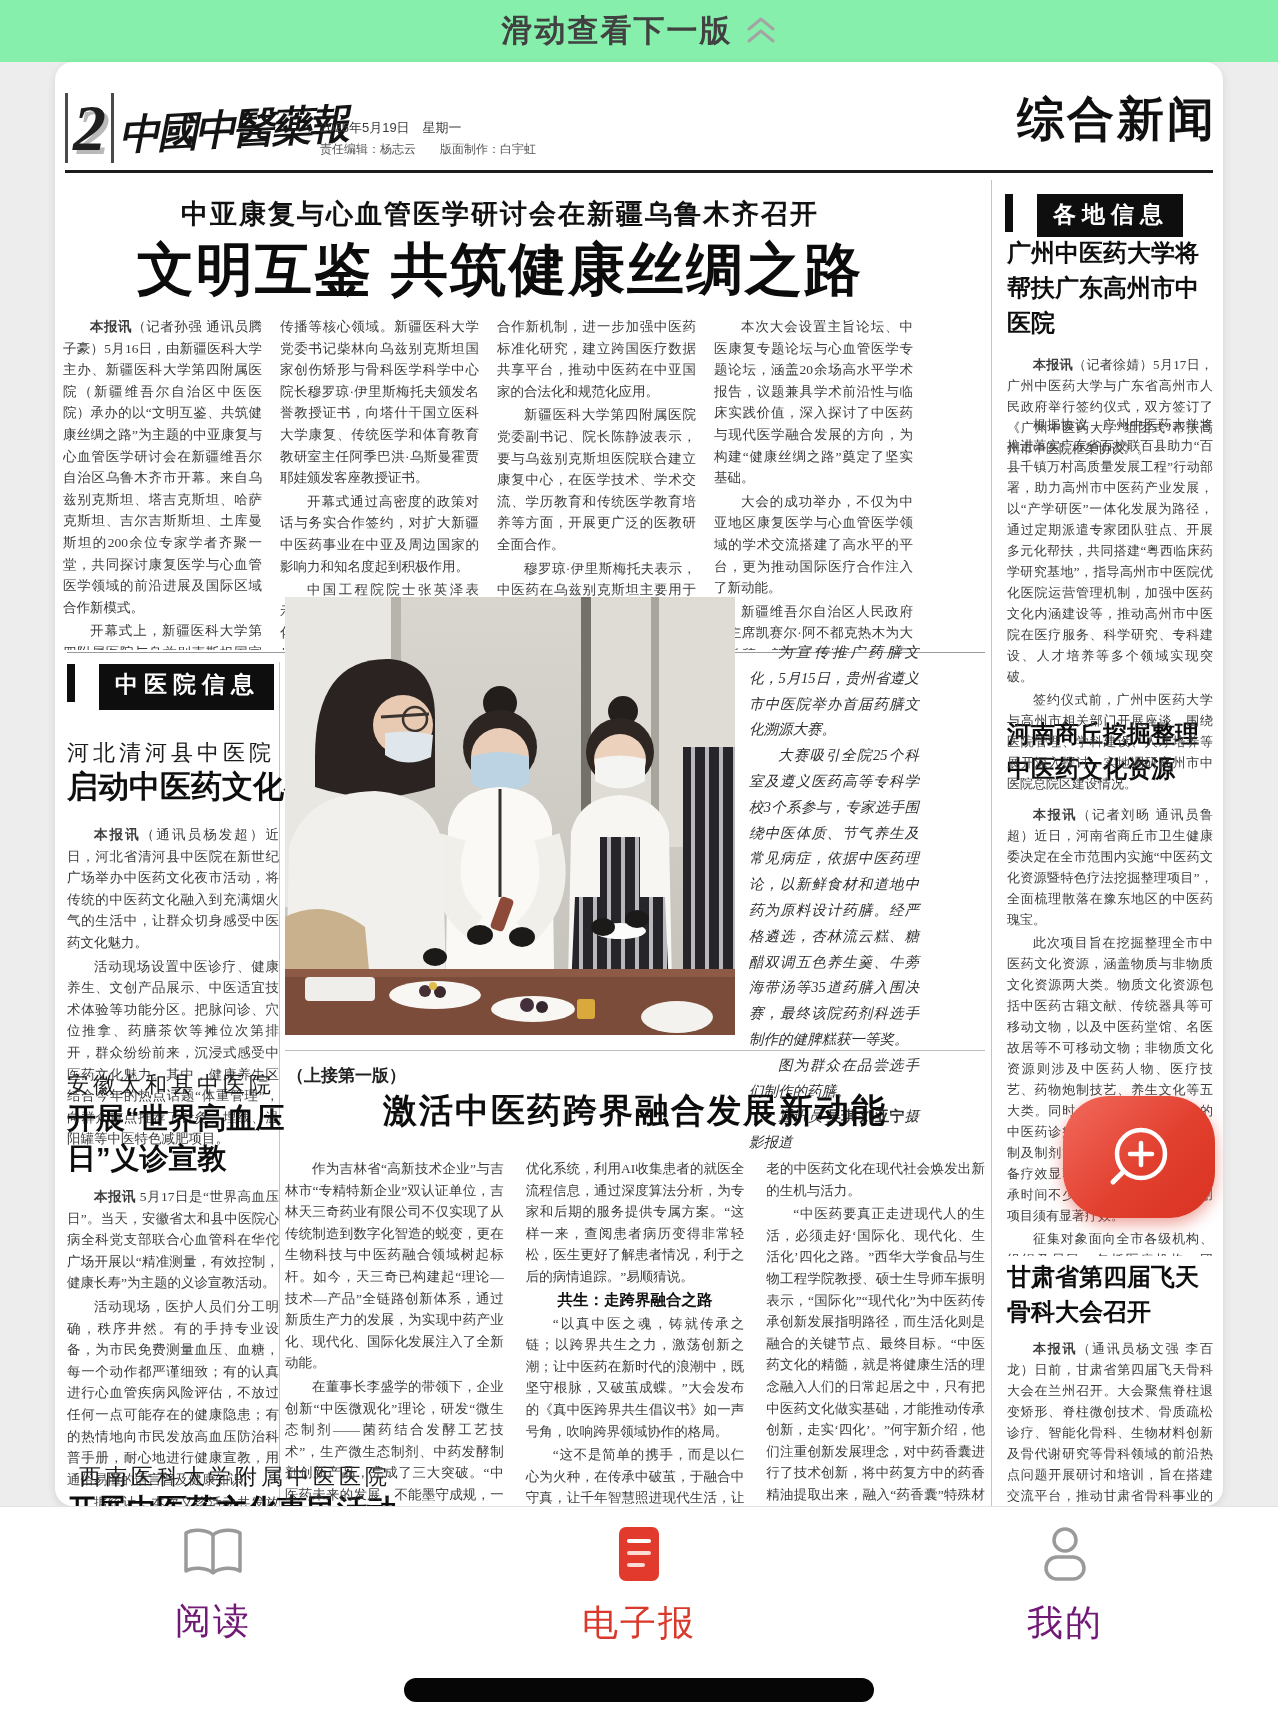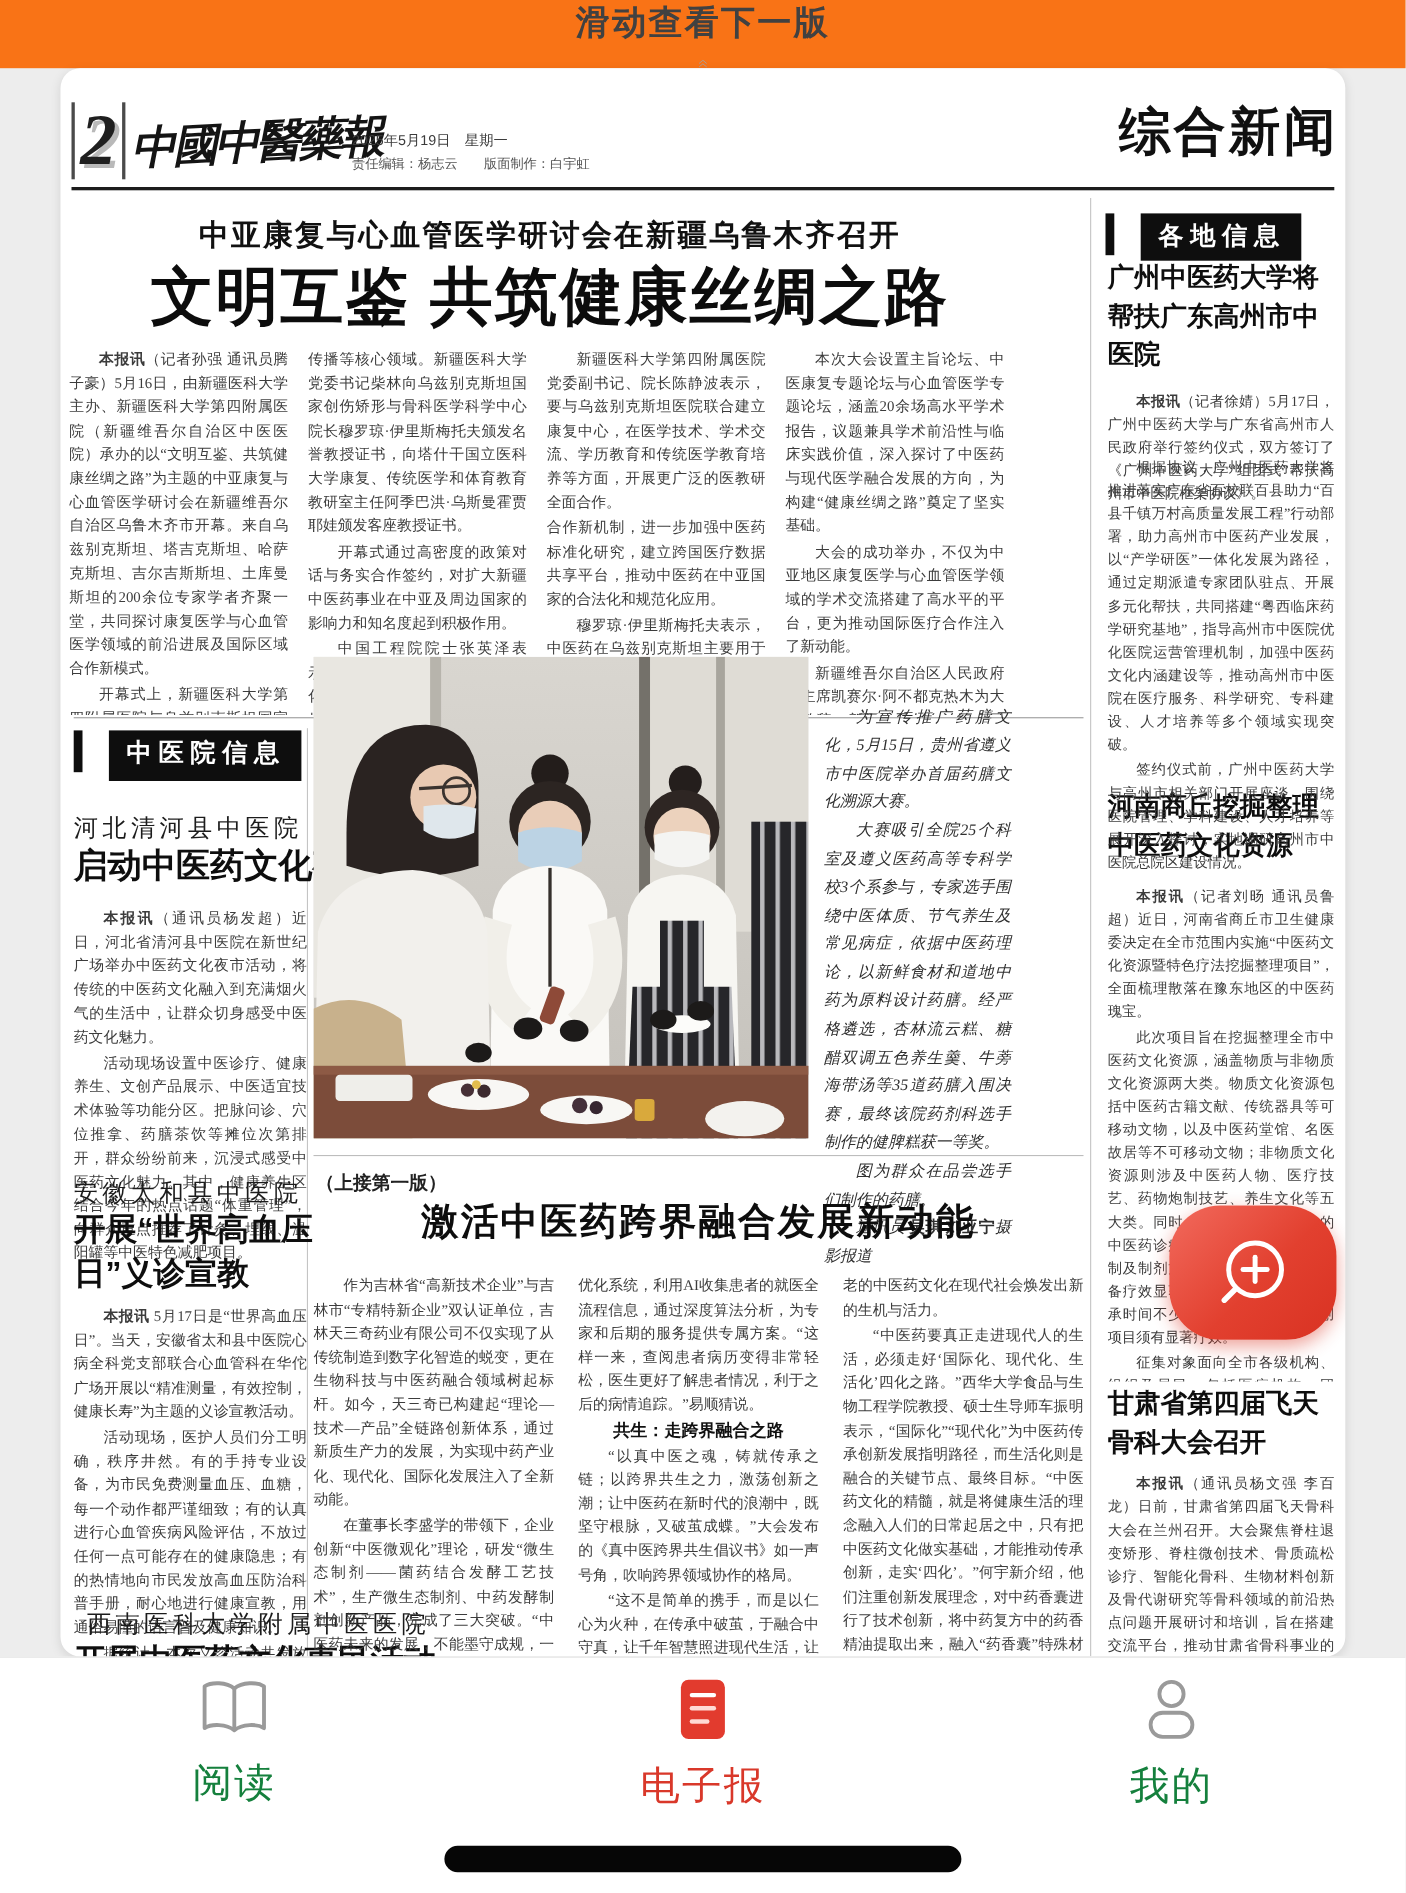--- a/index.html
+++ b/index.html
@@ -1,22 +1,22 @@
 <!DOCTYPE html>
 <html><head>
 <meta charset="utf-8">
 <style>
   html,body{margin:0;padding:0;background:#ededed;}
   #screen{position:relative;width:1278px;height:1721px;background:#ededed;overflow:hidden;
     font-family:"Liberation Serif","DejaVu Serif",serif;color:#2e2e2e;}
   .sans{font-family:"Liberation Sans","DejaVu Sans",sans-serif;}
 
   
-  .hint{position:absolute;top:0;left:0;width:100%;height:62px;background:#f97316;
-    display:flex;align-items:center;justify-content:center;gap:12px;flex-direction:column;}
+  .hint{position:absolute;top:0;left:0;width:100%;height:62px;background:#86efac;
+    display:flex;align-items:center;justify-content:center;gap:12px;}
   .hint-text{font-size:31px;font-weight:600;color:#414141;letter-spacing:2px;
     font-family:"Liberation Sans","DejaVu Sans",sans-serif;}
 
   
   .card{position:absolute;left:55px;top:62px;width:1168px;height:1444px;background:#fff;
     border-radius:18px;box-shadow:0 3px 10px rgba(0,0,0,.10);overflow:hidden;}
   .abs{position:absolute;}
 
   
   .pagenum-wrap{left:10px;top:26px;display:flex;align-items:center;gap:5px;height:80px;}
@@ -76,21 +76,21 @@
   .rs-title1{font-size:24px;line-height:1.45;}
   .fab{position:absolute;left:1008px;top:1034px;width:152px;height:122px;border-radius:46px;
     background:linear-gradient(135deg,#f26a5d 0%,#e2402f 55%,#d93222 100%);
     box-shadow:0 6px 16px rgba(217,50,34,.45);display:flex;align-items:center;justify-content:center;}
 
   
   .nav{position:absolute;left:0;top:1506px;width:1278px;height:215px;background:#ffffff;
     border-top:1px solid #e3e3e3;}
   .nav-item{position:absolute;top:18px;width:220px;display:flex;flex-direction:column;align-items:center;gap:16px;}
   .nav-label{font-size:36px;letter-spacing:2px;font-family:"Liberation Sans","DejaVu Sans",sans-serif;}
-  .nav-label.inactive{color:#15803d;}
+  .nav-label.inactive{color:#701a75;}
   .nav-label.active{color:#d9382a;}
   .homebar{position:absolute;left:404px;top:1678px;width:470px;height:24px;border-radius:12px;background:#060606;}
 </style>
 </head>
 <body>
 
 <div id="screen">
 
   <div class="hint">
     <span class="hint-text">滑动查看下一版</span>
@@ -121,22 +121,22 @@
       <div class="lead-col">
         <p class="news-p"><b>本报讯</b>（记者孙强 通讯员腾子豪）5月16日，由新疆医科大学主办、新疆医科大学第四附属医院（新疆维吾尔自治区中医医院）承办的以“文明互鉴、共筑健康丝绸之路”为主题的中亚康复与心血管医学研讨会在新疆维吾尔自治区乌鲁木齐市开幕。来自乌兹别克斯坦、塔吉克斯坦、哈萨克斯坦、吉尔吉斯斯坦、土库曼斯坦的200余位专家学者齐聚一堂，共同探讨康复医学与心血管医学领域的前沿进展及国际区域合作新模式。</p>
         <p class="news-p">开幕式上，新疆医科大学第四附属医院与乌兹别克斯坦国家创伤矫形与骨科医学科学中心签署全面合作协议，内容涵盖合作建设海外分院、远程医疗协作、共同制订技术标准、共同推进中医药文化的国际</p>
       </div>
       <div class="lead-col">
         <p class="news-p" style="text-indent:0;">传播等核心领域。新疆医科大学党委书记柴林向乌兹别克斯坦国家创伤矫形与骨科医学科学中心院长穆罗琼·伊里斯梅托夫颁发名誉教授证书，向塔什干国立医科大学康复、传统医学和体育教育教研室主任阿季巴洪·乌斯曼霍贾耶娃颁发客座教授证书。</p>
         <p class="news-p">开幕式通过高密度的政策对话与务实合作签约，对扩大新疆中医药事业在中亚及周边国家的影响力和知名度起到积极作用。</p>
         <p class="news-p">中国工程院院士张英泽表示，中医药在国际传播中面临文化差异、标准不统一等挑战，应加强中医药标准化研究，推动中医药纳入国际疾病分类体系，打造中医药国际合作的示范区。美国国家医学院国际院士励建安认为，要构建中亚医疗</p>
       </div>
       <div class="lead-col">
+        <p class="news-p" style="text-indent:0;">合作新机制，进一步加强中医药标准化研究，建立跨国医疗数据共享平台，推动中医药在中亚国家的合法化和规范化应用。</p>
         <p class="news-p">新疆医科大学第四附属医院党委副书记、院长陈静波表示，要与乌兹别克斯坦医院联合建立康复中心，在医学技术、学术交流、学历教育和传统医学教育培养等方面，开展更广泛的医教研全面合作。</p>
-        <p class="news-p" style="text-indent:0;">合作新机制，进一步加强中医药标准化研究，建立跨国医疗数据共享平台，推动中医药在中亚国家的合法化和规范化应用。</p>
         <p class="news-p">穆罗琼·伊里斯梅托夫表示，中医药在乌兹别克斯坦主要用于慢性疼痛和运动损伤的康复，但缺乏系统的推广和规范化培训。希望通过全面合作，建立定期的专家互访制度，开展联合科研项目，并共同制订创伤矫形领域的技术标准，推动中医药诊疗更快进入乌兹别克斯坦的医学教育和研究体系。</p>
       </div>
       <div class="lead-col">
         <p class="news-p">本次大会设置主旨论坛、中医康复专题论坛与心血管医学专题论坛，涵盖20余场高水平学术报告，议题兼具学术前沿性与临床实践价值，深入探讨了中医药与现代医学融合发展的方向，为构建“健康丝绸之路”奠定了坚实基础。</p>
         <p class="news-p">大会的成功举办，不仅为中亚地区康复医学与心血管医学领域的学术交流搭建了高水平的平台，更为推动国际医疗合作注入了新动能。</p>
         <p class="news-p">新疆维吾尔自治区人民政府副主席凯赛尔·阿不都克热木为大会致辞。新疆维吾尔自治区人民政府外事办公室二级巡视员王文娟，新疆维吾尔自治区卫生健康委党组成员、自治区中医药管理局党组书记、局长管斌芳等领导及专家学者参加开幕式。</p>
       </div>
     </div>
     <div class="abs lead-rule"></div>
 

